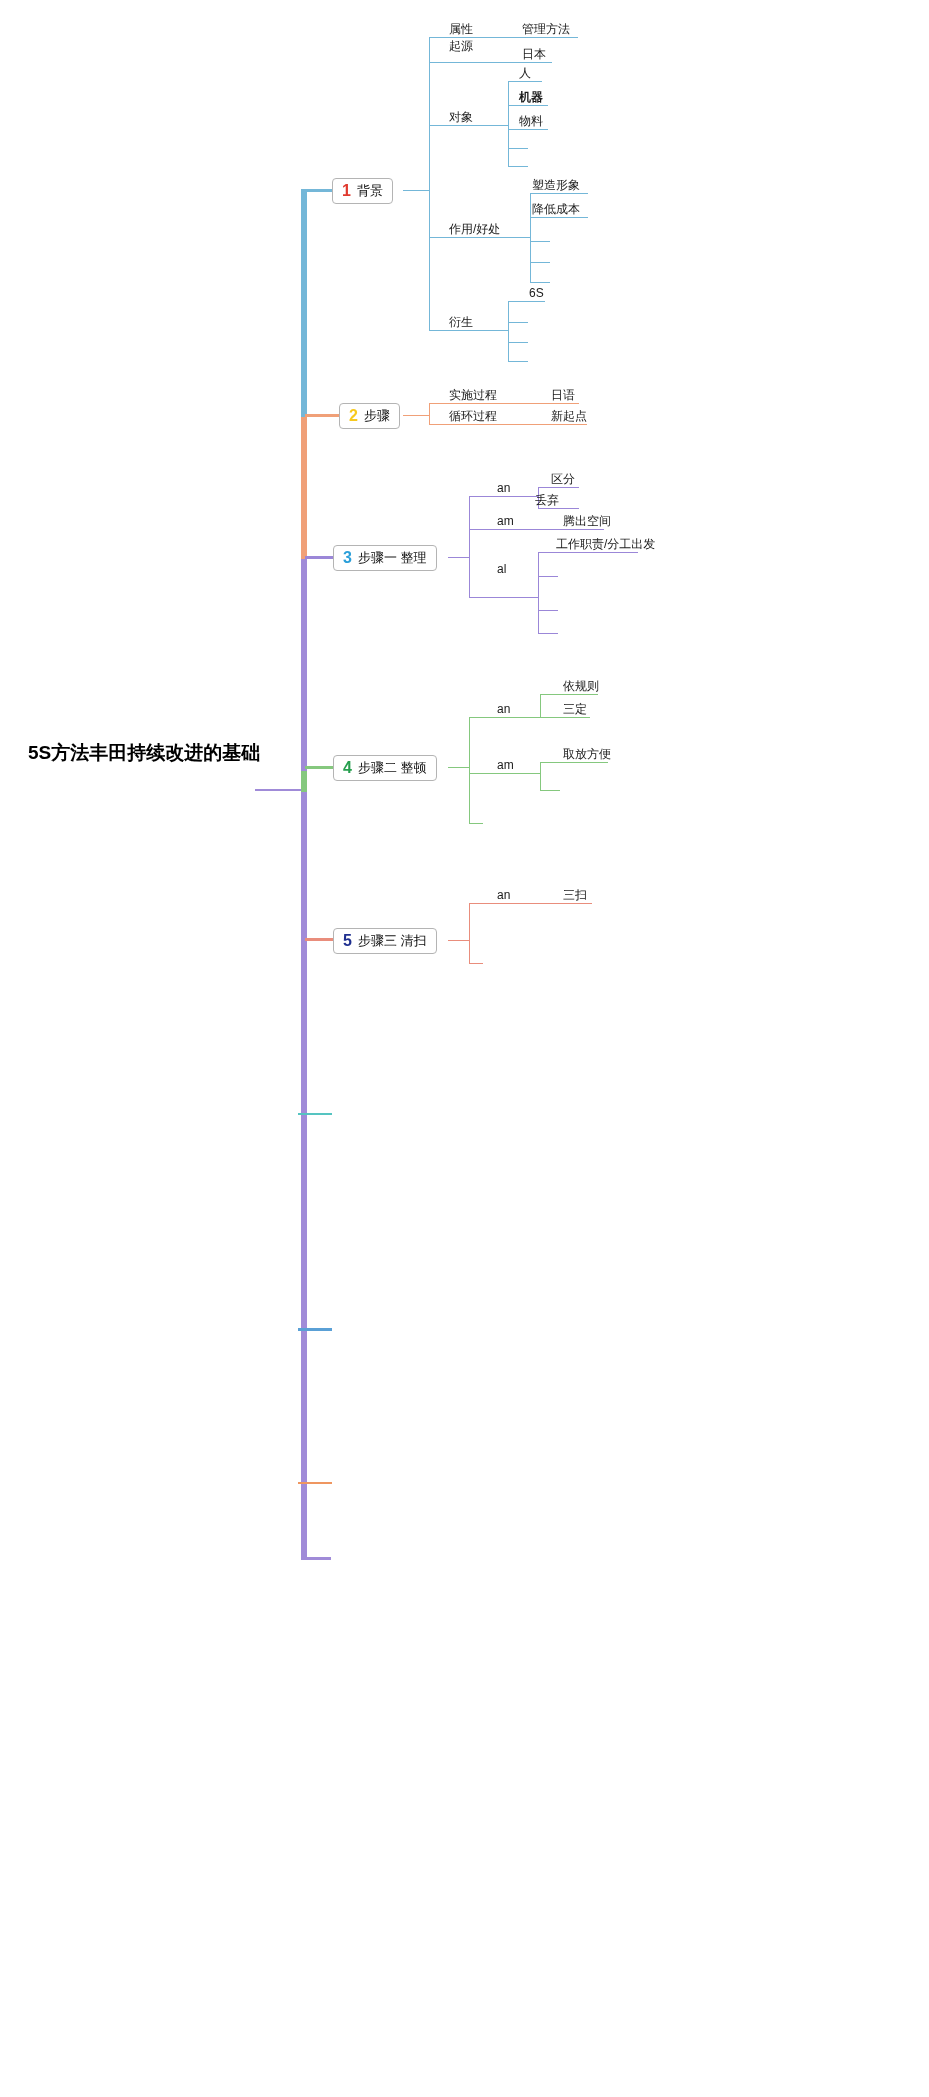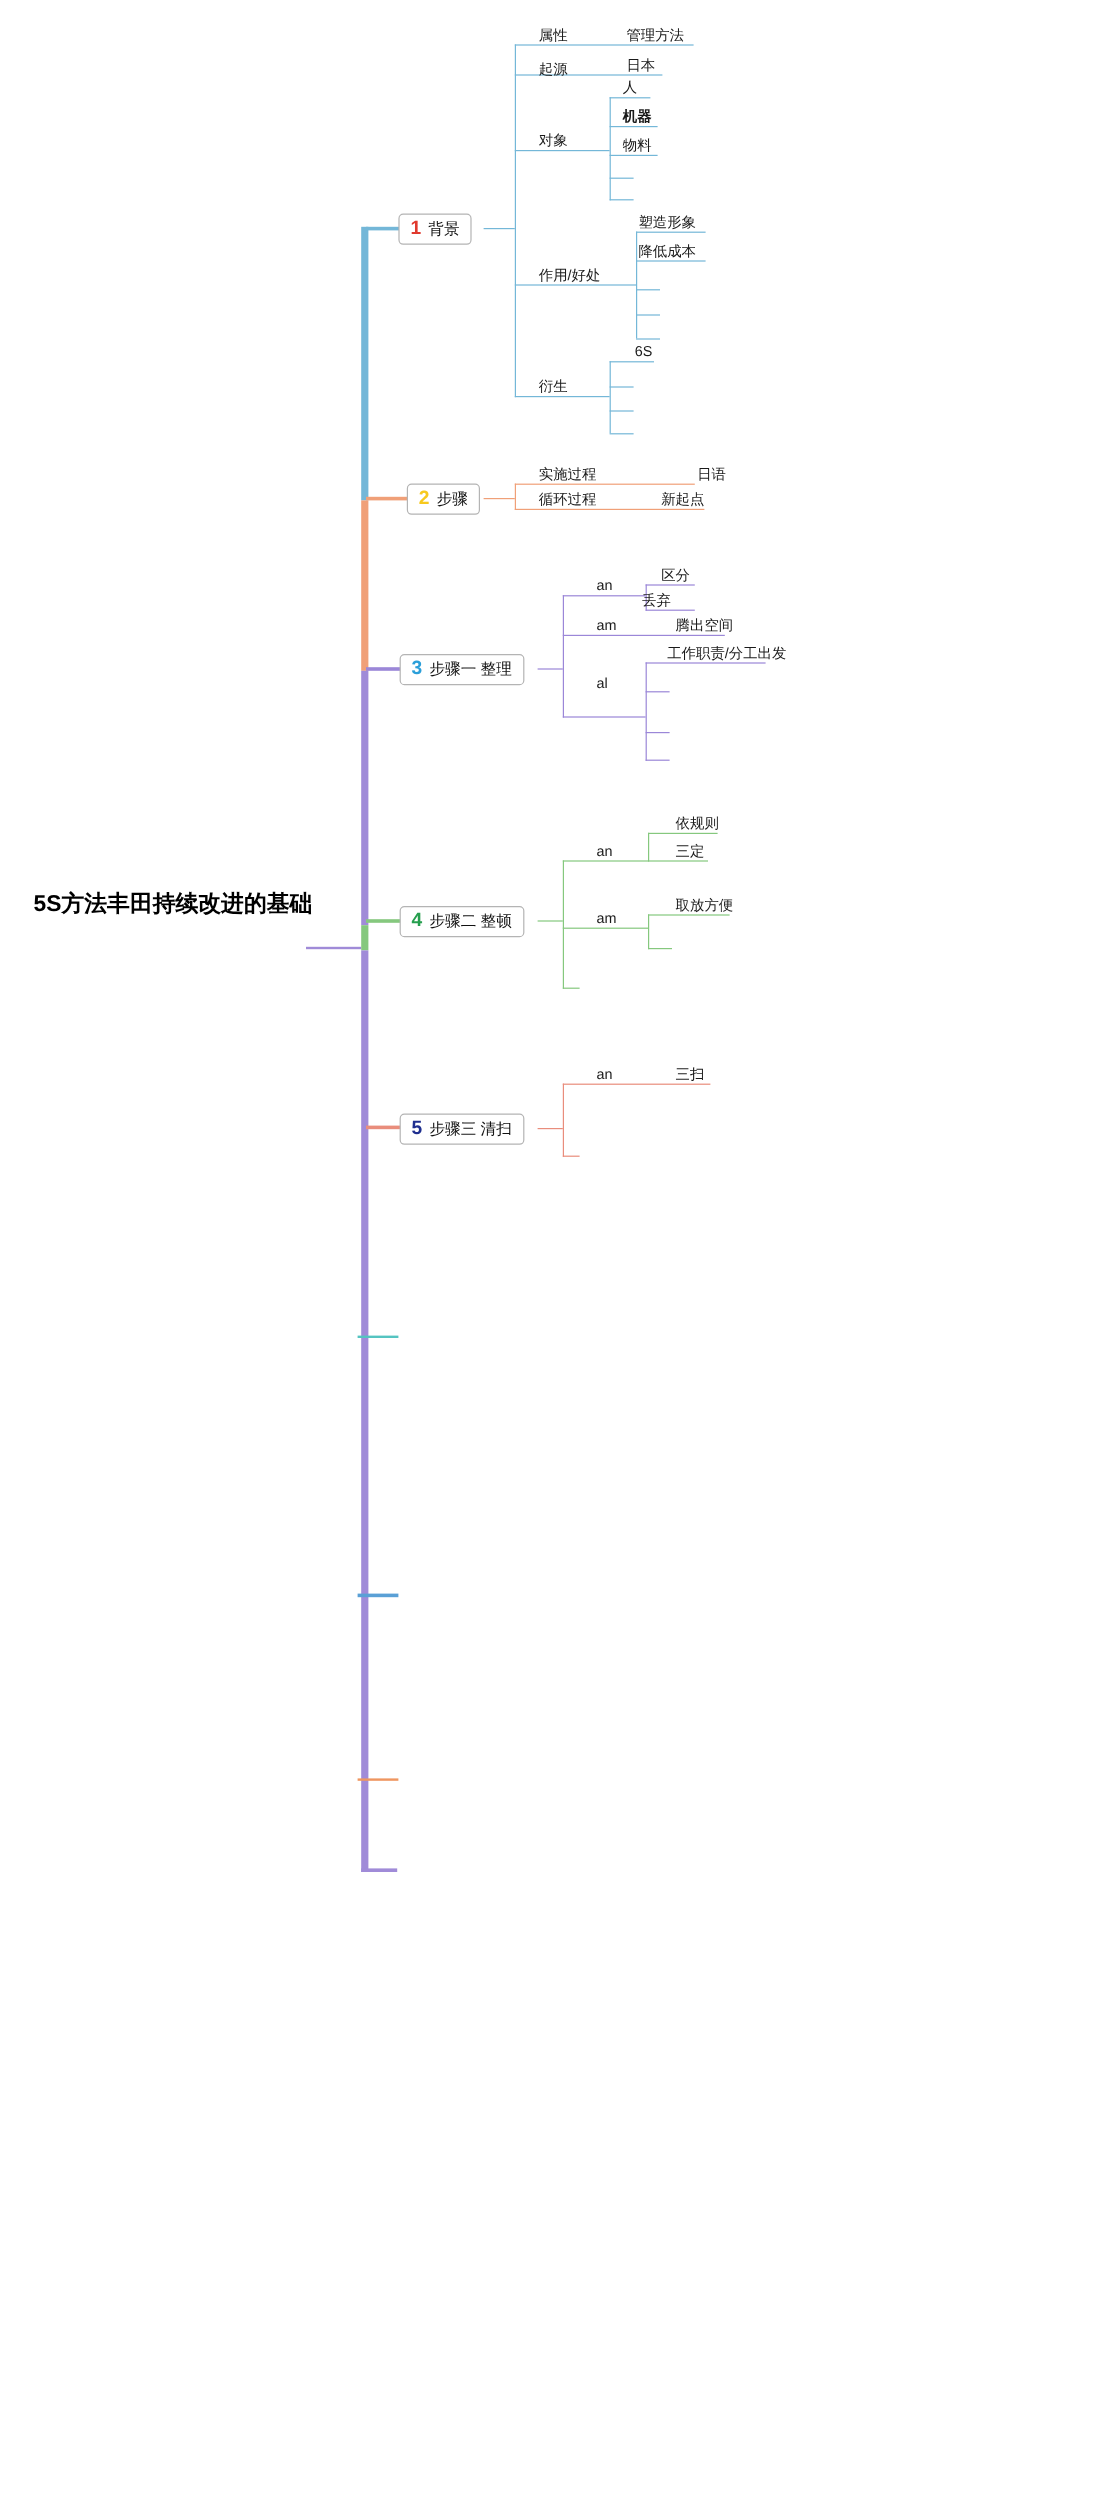--- a/index.html
+++ b/index.html
@@ -61,21 +61,21 @@
     <span class="t">背景</span>
   </div>
   <div class="h c-b1" style="left:403px; top:190px; width:26px;"></div>
   <div class="v c-b1" style="left:429px; top:37px; height:294px;"></div>
 
   <div class="h c-b1" style="left:429px; top:37px; width:149px;"></div>
   <div class="lbl" style="left:449px; top:23px;">属性</div>
   <div class="lbl" style="left:522px; top:23px;">管理方法</div>
 
   <div class="h c-b1" style="left:429px; top:62px; width:123px;"></div>
-  <div class="lbl" style="left:449px; top:52px;">起源</div>
+  <div class="lbl" style="left:449px; top:40px;">起源</div>
   <div class="lbl" style="left:522px; top:48px;">日本</div>
 
   <div class="h c-b1" style="left:429px; top:125px; width:79px;"></div>
   <div class="lbl" style="left:449px; top:111px;">对象</div>
   <div class="v c-b1" style="left:508px; top:81px; height:86px;"></div>
   <div class="h c-b1" style="left:508px; top:81px; width:34px;"></div>
   <div class="lbl" style="left:519px; top:67px;">人</div>
   <div class="h c-b1" style="left:508px; top:105px; width:40px;"></div>
   <div class="lbl" style="left:519px; top:91px;font-weight:bold;">机器</div>
   <div class="h c-b1" style="left:508px; top:129px; width:40px;"></div>
@@ -104,21 +104,21 @@
   <div class="h c-b1" style="left:508px; top:361px; width:20px;"></div>
 
   <div class="box" style="left:339px; top:403px;">
     <span class="num n2">2</span>
     <span class="t">步骤</span>
   </div>
   <div class="h c-b2" style="left:403px; top:415px; width:26px;"></div>
   <div class="v c-b2" style="left:429px; top:403px; height:22px;"></div>
   <div class="h c-b2" style="left:429px; top:403px; width:150px;"></div>
   <div class="lbl" style="left:449px; top:389px;">实施过程</div>
-  <div class="lbl" style="left:581px; top:389px;text-align:right;">日语</div>
+  <div class="lbl" style="left:551px; top:389px;text-align:right;">日语</div>
   <div class="h c-b2" style="left:429px; top:424px; width:158px;"></div>
   <div class="lbl" style="left:449px; top:410px;">循环过程</div>
   <div class="lbl" style="left:551px; top:410px;">新起点</div>
 
   <div class="box" style="left:333px; top:545px;">
     <span class="num n3">3</span>
     <span class="t">步骤一 整理</span>
   </div>
   <div class="h c-b3" style="left:448px; top:557px; width:21px;"></div>
   <div class="v c-b3" style="left:469px; top:496px; height:102px;"></div>

